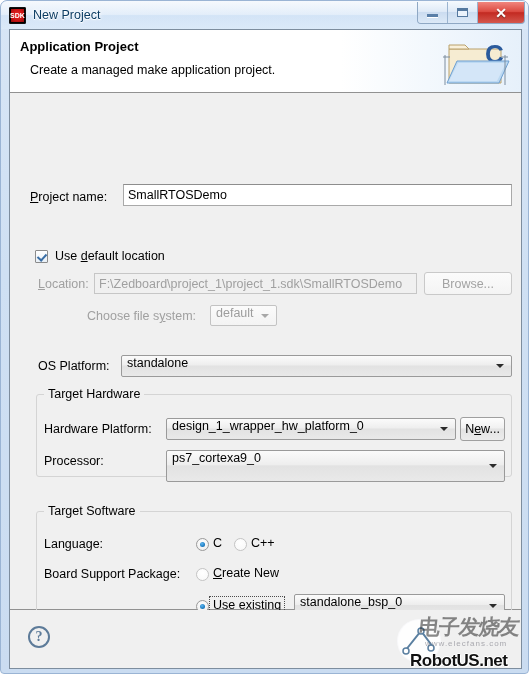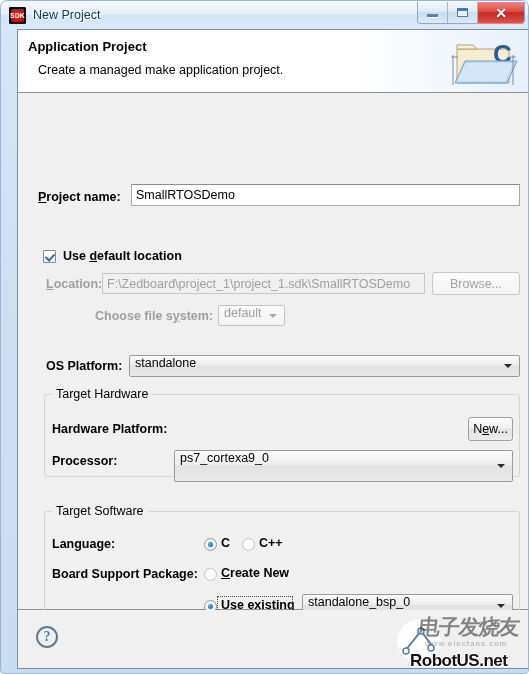--- a/index.html
+++ b/index.html
@@ -135,21 +135,20 @@
   
   .client {
     position: absolute;
     left: 8px;
     top: 28px;
     width: 513px;
     height: 640px;
     box-sizing: border-box;
     background: #f0f0f0;
     border: 1px solid #7d8d9e;
-    margin-left: 8px;
   }
 
   
   .header {
     position: relative;
     height: 63px;
     background: #ffffff;
     border-bottom: 1px solid #919191;
     box-sizing: border-box;
     overflow: hidden;
@@ -188,21 +187,20 @@
     background: #f0f0f0;
     box-sizing: border-box;
     border-bottom: 1px solid #919191;
   }
 
   .lbl {
     position: absolute;
     font-size: 12.5px;
     color: #000000;
     white-space: nowrap;
-    font-weight: bold;
   }
   .lbl.dim { color: #a0a0a0; }
   .u { text-decoration: underline; }
 
   .textbox {
     position: absolute;
     box-sizing: border-box;
     background: #ffffff;
     border: 1px solid #a9a9a9;
     border-top-color: #8d8d8d;
@@ -454,20 +452,24 @@
       <div class="lbl" style="left:28px; top:266px;">OS Platform:</div>
       <div class="combo" style="left:111px; top:262px; width:391px; height:22px;">
         <span>standalone</span>
         <span class="arrow"></span>
       </div>
 
       <div class="group" style="left:26px; top:301px; width:476px; height:83px;">
         <div class="gtitle">Target Hardware</div>
       </div>
       <div class="lbl" style="left:34px; top:329px;">Hardware Platform:</div>
+      <div class="combo" style="left:156px; top:325px; width:290px; height:22px;">
+        <span>design_1_wrapper_hw_platform_0</span>
+        <span class="arrow"></span>
+      </div>
       <div class="btn" style="left:450px; top:324px; width:45px; height:24px;text-align:center;">N<span class="u">e</span>w...</div>
 
       <div class="lbl" style="left:34px; top:361px;">Processor:</div>
       <div class="combo" style="left:156px; top:357px; width:339px; height:32px;">
         <span>ps7_cortexa9_0</span>
         <span class="arrow"></span>
       </div>
 
       <div class="group" style="left:26px; top:418px; width:476px; height:115px;">
         <div class="gtitle">Target Software</div>

